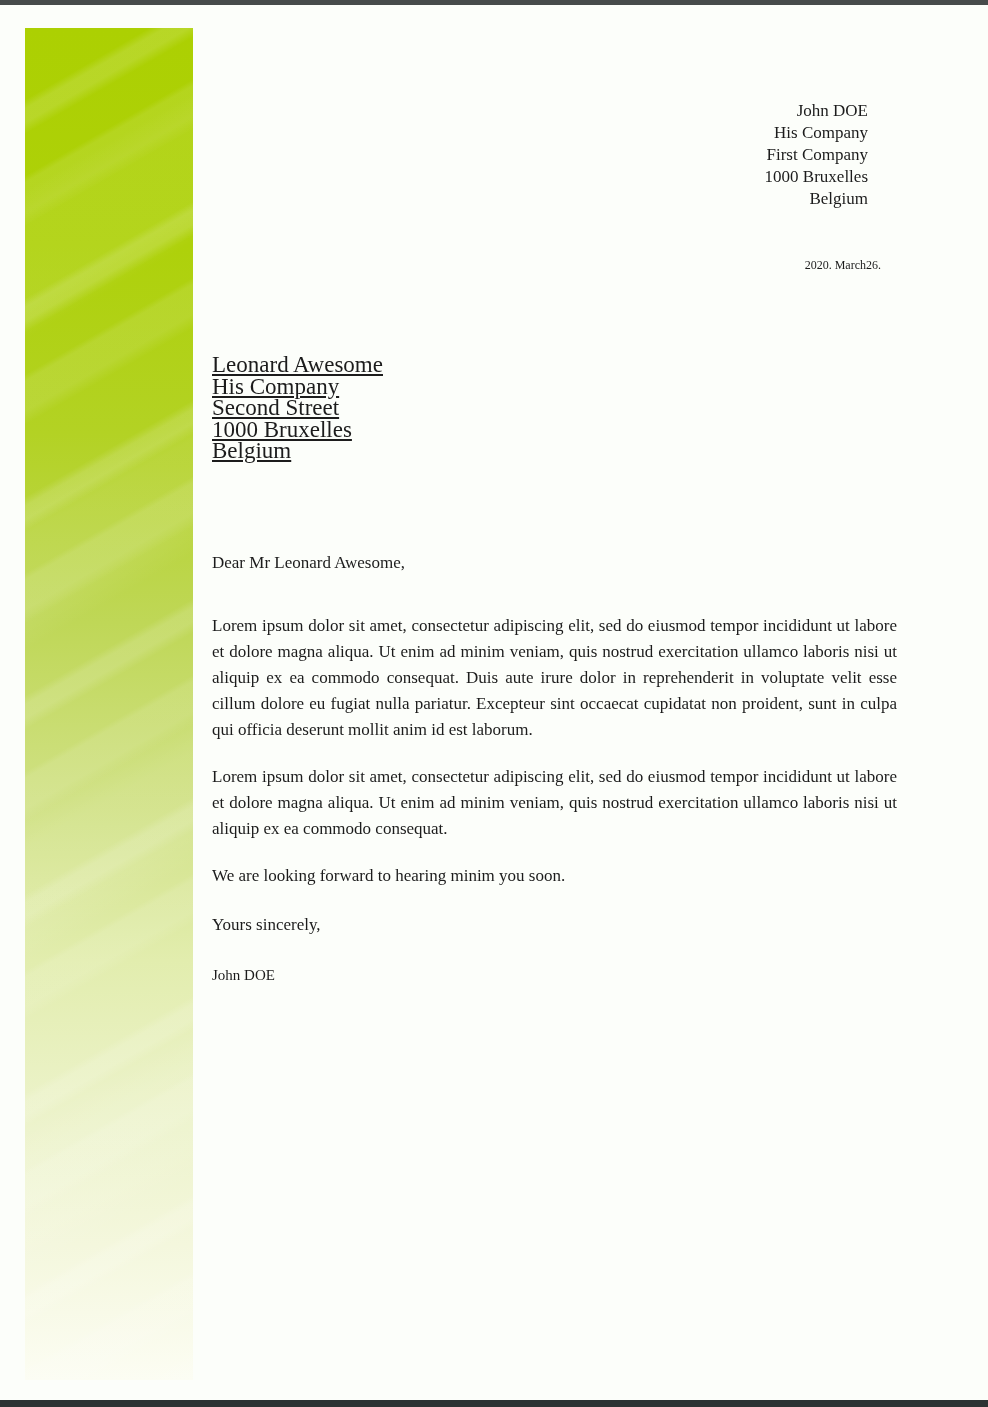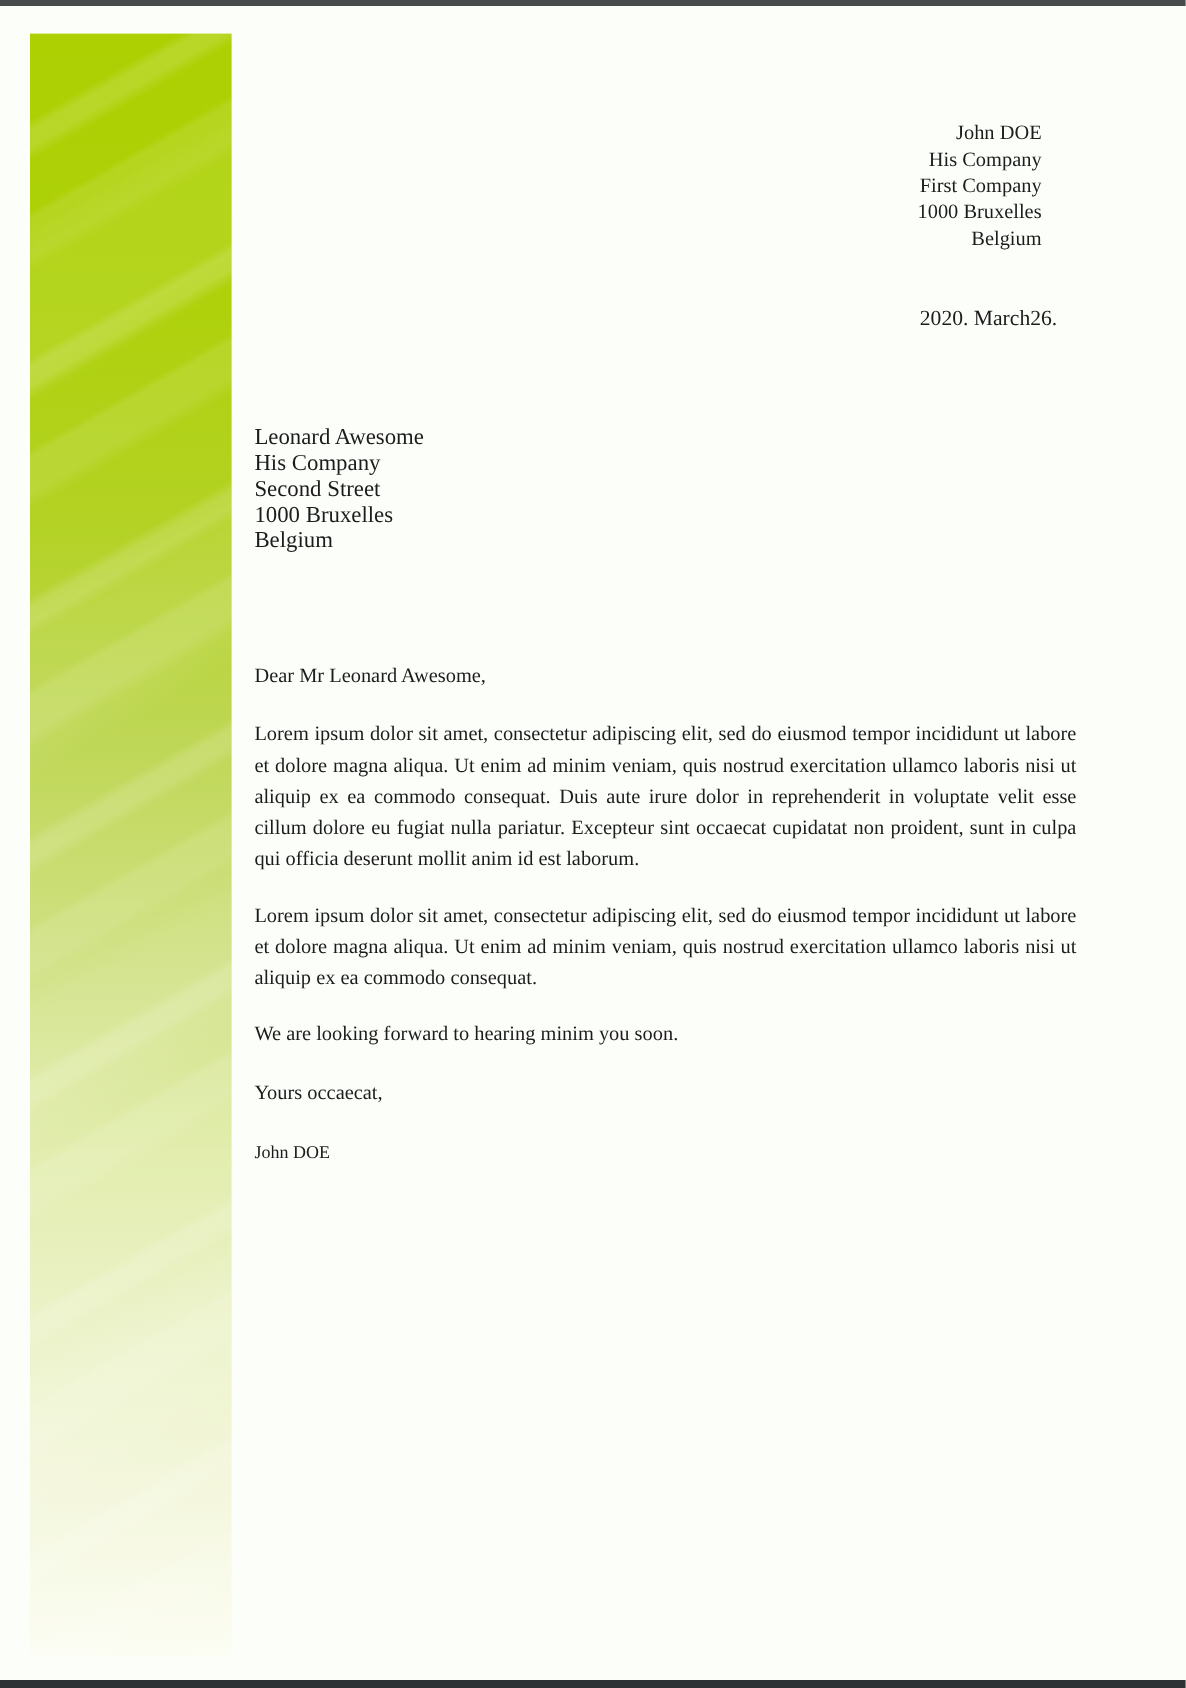--- a/index.html
+++ b/index.html
@@ -65,44 +65,45 @@
     text-align: right;
     font-size: 17px;
     line-height: 22px;
     white-space: nowrap;
   }
   .date-line {
     position: absolute;
     top: 254px;
     right: 107px;
     text-align: center;
-    font-size: 18px;
+    font-size: 12px;
     line-height: 22px;
     white-space: nowrap;
   }
   .recipient-block {
     position: absolute;
     top: 354px;
     left: 212px;
     text-align: left;
-    font-size: 19px;
+    font-size: 23px;
     line-height: 21.5px;
     white-space: nowrap;
+    text-decoration: underline;
   }
 
   .letter-body {
     position: absolute;
     top: 550px;
     left: 212px;
     width: 685px;
     font-size: 17px;
     line-height: 26px;
   }
   .salutation {
-    margin: 0 0 23px 0;
+    margin: 0 0 37px 0;
     text-align: left;
   }
   .para {
     margin: 0 0 21px 0;
     text-align: justify;
   }
   .closing-line {
     margin: 0 0 23px 0;
     text-align: left;
   }
@@ -141,17 +142,17 @@
   <span class="addr-line">Second Street</span>
   <span class="addr-line">1000 Bruxelles</span>
   <span class="addr-line">Belgium</span>
 </div>
 
 <div class="letter-body">
   <p class="salutation">Dear Mr Leonard Awesome,</p>
   <p class="para">Lorem ipsum dolor sit amet, consectetur adipiscing elit, sed do eiusmod tempor incididunt ut labore et dolore magna aliqua. Ut enim ad minim veniam, quis nostrud exercitation ullamco laboris nisi ut aliquip ex ea commodo consequat. Duis aute irure dolor in reprehenderit in voluptate velit esse cillum dolore eu fugiat nulla pariatur. Excepteur sint occaecat cupidatat non proident, sunt in culpa qui officia deserunt mollit anim id est laborum.</p>
   <p class="para">Lorem ipsum dolor sit amet, consectetur adipiscing elit, sed do eiusmod tempor incididunt ut labore et dolore magna aliqua. Ut enim ad minim veniam, quis nostrud exercitation ullamco laboris nisi ut aliquip ex ea commodo consequat.</p>
   <p class="closing-line">We are looking forward to hearing minim you soon.</p>
-  <p class="valediction">Yours occaecat,</p>
+  <p class="valediction">Yours sincerely,</p>
   <p class="signature">John DOE</p>
 </div>
 
 <div class="bottom-strip"></div>
 
 </body></html>

